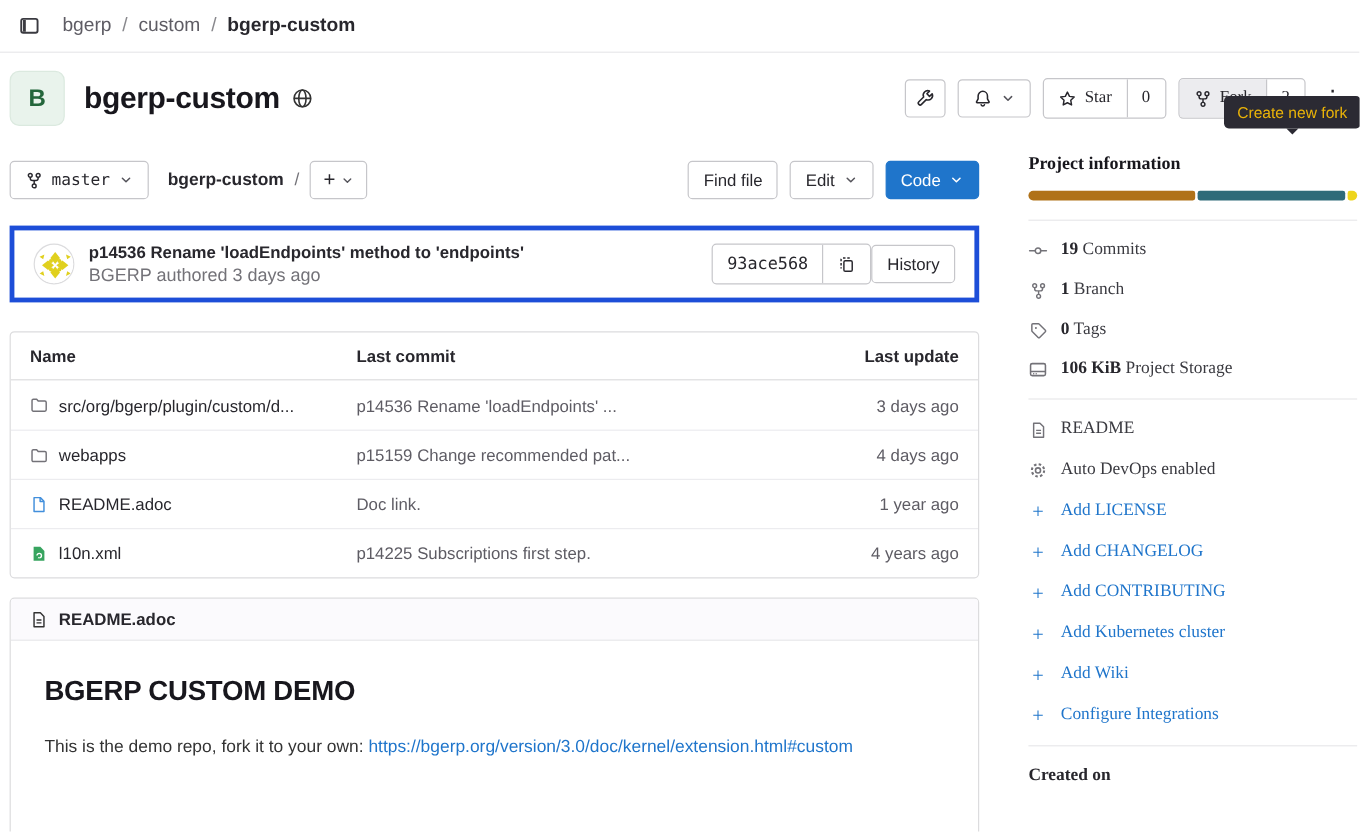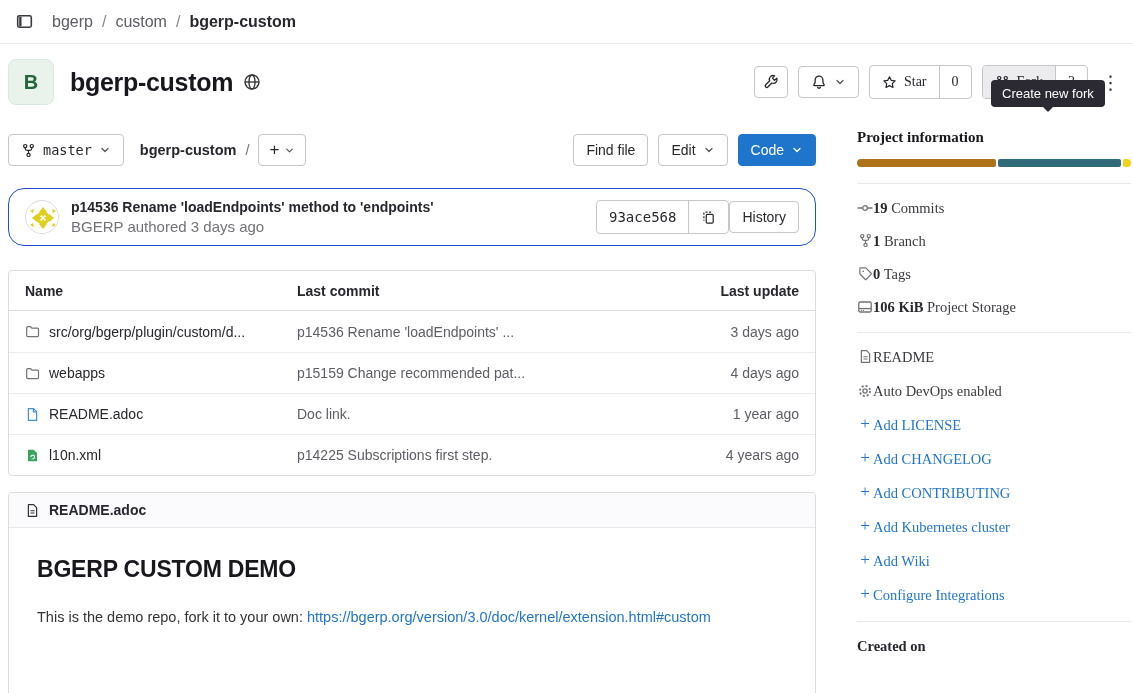--- a/index.html
+++ b/index.html
@@ -29,42 +29,42 @@
     border:1px solid #c6c6ca; border-radius:4px; background:#fff; font-size:14px; color:#28272d;
     cursor:pointer; white-space:nowrap; }
   .icon-btn { width:34px; padding:0; justify-content:center; }
   .btn-group { display:inline-flex; border:1px solid #c6c6ca; border-radius:4px; overflow:hidden; background:#fff; }
   .btn-group .seg { height:32px; display:flex; align-items:center; gap:7px; padding:0 12px;
     font-size:14px; cursor:pointer; }
   .btn-group .seg + .seg { border-left:1px solid #c6c6ca; }
   .seg.hovered { background:#ececef; }
   .ellipsis { font-size:19px; color:#28272d; padding:0 3px; cursor:pointer; line-height:1; }
 
-  .tooltip { position:absolute; left:991px; top:36px; z-index:10; background:#2b2a33; color:#ffffff;
+  .tooltip { position:absolute; left:1020px; top:36px; z-index:10; background:#2b2a33; color:#eab308;
     font-size:13px; padding:6px 11px; border-radius:4px; white-space:nowrap; }
   .tooltip::after { content:""; position:absolute; left:50%; bottom:-5px; margin-left:-5px;
     border-left:5px solid transparent; border-right:5px solid transparent; border-top:5px solid #2b2a33; }
 
   
   .layout { display:flex; align-items:flex-start; padding:0 2px 0 8px; }
   .main { width:808px; flex:none; }
   .side { flex:1; margin-left:41px; padding-top:8px;font-family:Liberation Serif, serif; }
 
   
   .tree-toolbar { margin-top:15px; display:flex; align-items:center; }
   .mono { font-family:"DejaVu Sans Mono", monospace; font-size:13.5px; }
   .repo-path { margin-left:16px; font-size:14.5px; font-weight:700; }
   .path-sep { margin:0 9px 0 9px; color:#737278; font-weight:400; }
   .chev { color:#56555c; }
   .tree-toolbar .right { margin-left:auto; display:flex; gap:10px; }
   .btn-primary { background:#1f75cb; border-color:#1f75cb; color:#fff; }
   .btn-primary .chev { color:#fff; }
 
   
-  .commit-box { margin-top:22px; border:1px solid #1d4ed8; border-radius:16px; padding:10px 16px;
+  .commit-box { margin-top:22px; border:4px solid #1d4ed8; border-radius:0; padding:10px 16px;
     display:flex; align-items:center; }
   .commit-avatar { width:34px; height:34px; border-radius:50%; border:1px solid #dcdcde; background:#fff; overflow:hidden; }
   .commit-texts { margin-left:12px; }
   .commit-msg { font-size:14px; font-weight:700; color:#28272d; cursor:pointer; }
   .commit-meta { font-size:15px; color:#737278; margin-top:3px; }
   .commit-right { margin-left:auto; display:flex; gap:0; align-items:center; }
   .sha-seg { font-size:13.5px; }
 
   
   .file-table { margin-top:24px; border:1px solid #dcdcde; border-radius:4px; overflow:hidden; }
@@ -86,21 +86,21 @@
   .readme-p { margin-top:26px; font-size:14.5px; color:#333; }
   .readme-link { color:#1f75cb; cursor:pointer; }
 
   
   .side h3 { font-size:15px; font-weight:700; margin:2px 0 13px; color:#18171d; }
   .lang-bar { display:flex; gap:2px; height:8px; }
   .lang-bar .seg-l { height:8px; border-radius:2px; }
   .lang-bar .seg-l:first-child { border-top-left-radius:4px; border-bottom-left-radius:4px; }
   .lang-bar .seg-l:last-child { border-top-right-radius:4px; border-bottom-right-radius:4px; }
   .divider { border-top:1px solid #e8e8ea; margin:16px 0; }
-  .side-row { display:flex; align-items:flex-start; margin-bottom:16px; font-size:14.5px; color:#3a3a40; }
+  .side-row { display:flex; align-items:flex-end; gap:11px; margin-bottom:16px; font-size:14.5px; color:#3a3a40; }
   .side-row .ic { color:#737278; width:16px; display:flex; justify-content:center; }
   .side-row b { color:#28272d; }
   .side-row.spaced { margin-bottom:17px; }
   .side-link { color:#1f75cb; cursor:pointer; }
   .side-link .ic { color:#1f75cb; font-size:17px; font-weight:400; line-height:14px; }
   .created-label { font-size:14.5px; font-weight:700; color:#28272d; margin-bottom:7px; }
   .created-value { font-size:14.5px; color:#4c4b51; }
 </style>
 </head>
 <body>

